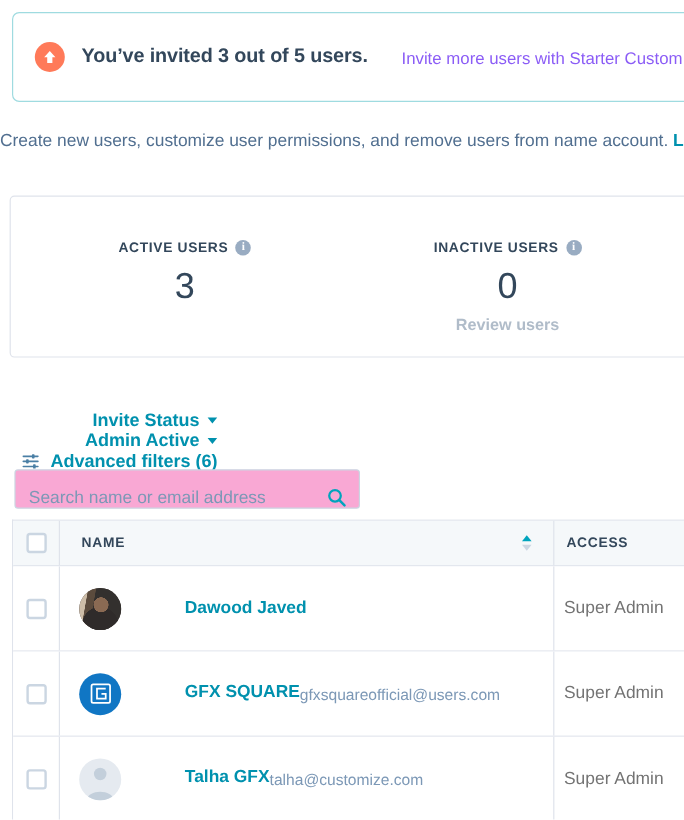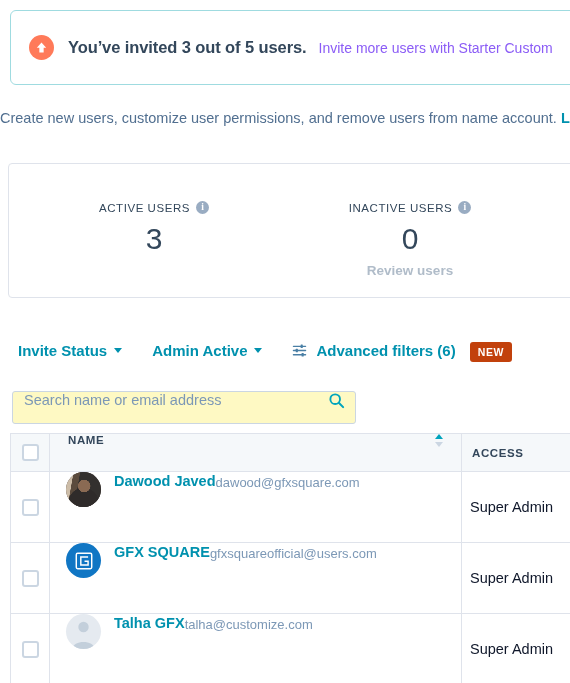--- a/index.html
+++ b/index.html
@@ -45,21 +45,21 @@
     flex: 0 0 auto;
     margin-right: 14px;
   }
   .banner-icon svg { display: block; }
   .banner-strong {
     font-size: 16.5px;
     font-weight: bold;
     color: #33475b;
     letter-spacing: -0.1px;
     white-space: nowrap;
-    margin-right: 12px;
+    margin-right: 28px;
   }
   .banner-sub {
     font-size: 14px;
     color: #8b5cf6;
     white-space: nowrap;
   }
 
   
   .desc {
     position: absolute;
@@ -85,24 +85,24 @@
     border: 1px solid #dfe3eb;
     border-radius: 4px;
     background: #ffffff;
   }
   .stat {
     position: absolute;
     top: 34px;
     text-align: center;
   }
   .stat.active-stat { left: 50px; width: 190px; }
-  .stat.inactive-stat { left: 306px; width: 190px; }
+  .stat.inactive-stat { left: 319px; width: 190px; }
   .stat-label {
     font-size: 11.5px;
-    font-weight: normal;
+    font-weight: bold;
     letter-spacing: 0.55px;
     color: #33475b;
     text-transform: uppercase;
     display: inline-block;
     vertical-align: middle;
   }
   .info-icon {
     display: inline-block;
     vertical-align: middle;
     margin-left: 6px;
@@ -131,21 +131,22 @@
     color: #b0bcc9;
     cursor: pointer;
   }
 
   
   .filters {
     position: absolute;
     left: 18px;
     top: 342px;
     display: flex;
-    align-items: flex-start;
+    align-items: flex-end;
+    flex-direction: column;
   }
   .filter-item {
     font-size: 15px;
     font-weight: bold;
     color: #0091ae;
     margin-right: 30px;
     display: flex;
     align-items: center;
     cursor: pointer;
     white-space: nowrap;
@@ -172,27 +173,27 @@
     padding: 4px 8px 4px 8px;
     border-radius: 3px;
     margin-left: -16px;
   }
 
   
   .search-wrap {
     position: absolute;
     left: 12px;
     top: 391px;
-    width: 344px;
+    width: 288px;
     height: 33px;
     border: 1px solid #cbd6e2;
     border-radius: 3px;
-    background: #fef9c3;
-    display: flex;
-    align-items: flex-start;
+    background: #f9a8d4;
+    display: flex;
+    align-items: flex-end;
     padding: 0 10px 0 11px;
   }
   .search-input {
     border: 0;
     outline: none;
     flex: 1 1 auto;
     font-size: 14.5px;
     color: #33475b;
     font-family: "Liberation Sans", sans-serif;
     background: transparent;
@@ -227,23 +228,24 @@
     border-right: 1px solid #dfe3eb;
     display: flex;
     align-items: center;
     justify-content: center;
   }
   .cell-name {
     width: 412px;
     flex: 0 0 412px;
     border-right: 1px solid #dfe3eb;
     display: flex;
-    align-items: flex-start;
+    align-items: center;
     padding-left: 16px;
     position: relative;
+    gap: 40px;
   }
   .cell-access {
     width: 168px;
     flex: 0 0 168px;
     border-right: 1px solid #dfe3eb;
     display: flex;
     align-items: center;
     padding-left: 8px;
   }
   .col-head {
@@ -306,21 +308,21 @@
     cursor: pointer;
   }
   .user-email {
     font-size: 13px;
     color: #7c98b6;
     line-height: 1.45;
     margin-top: 2px;
   }
   .access-text {
     font-size: 14.5px;
-    color: #0f172a;
+    color: #737373;
   }
 </style>
 </head>
 <body>
 
 <div class="page">
 
   <div class="banner">
     <span class="banner-icon">
       <svg width="15" height="15" viewBox="0 0 16 16" aria-hidden="true">
@@ -416,21 +418,20 @@
     </div>
 
     <div class="row">
       <div class="cell-check">
         <span class="checkbox"></span>
       </div>
       <div class="cell-name">
         <span class="avatar avatar-photo"></span>
         <span class="name-block">
           <span class="user-name">Dawood Javed</span>
-          <span class="user-email">dawood@gfxsquare.com</span>
         </span>
       </div>
       <div class="cell-access">
         <span class="access-text">Super Admin</span>
       </div>
     </div>
 
     <div class="row">
       <div class="cell-check">
         <span class="checkbox"></span>

